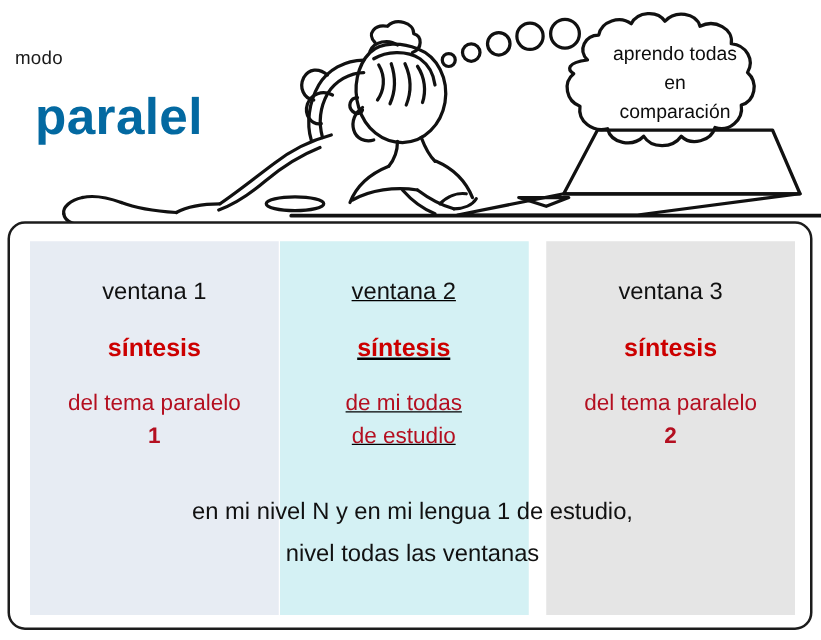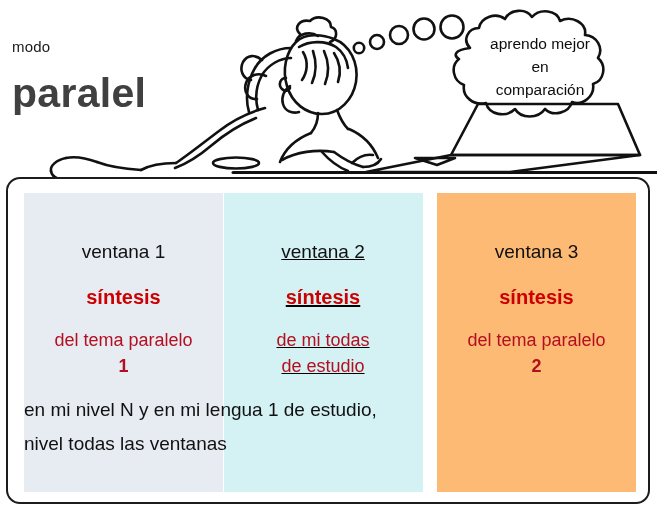--- a/index.html
+++ b/index.html
@@ -26,26 +26,26 @@
     left: 12px;
     top: 33px;
     font-size: 15px;
     line-height: 28px;
     color: #1a1a1a;
     letter-spacing: 0.2px;
     white-space: nowrap;
   }
   .hdr-paralel {
     position: absolute;
-    left: 12px;
+    left: 28px;
     top: 69px;
     font-size: 41px;
     line-height: 48px;
     font-weight: bold;
-    color: #404040;
+    color: #0369a1;
     letter-spacing: 0.3px;
     white-space: nowrap;
   }
 
   
   #illustration {
     position: absolute;
     left: 0;
     top: 0;
     width: 657px;
@@ -84,26 +84,26 @@
     top: 14px;
     width: 612px;
     height: 299px;
     display: flex;
     justify-content: space-between;
   }
   .panel {
     width: 199px;
     height: 299px;
     box-sizing: border-box;
-    padding-top: 47px;
+    padding-top: 29px;
     text-align: center;
   }
   .panel-1 { background: #e7ecf3; }
   .panel-2 { background: #d4f1f4; text-decoration: underline; }
-  .panel-3 { background: #fdba74; margin-left: 14px; }
+  .panel-3 { background: #e5e5e5; margin-left: 14px; }
 
   .p-window {
     font-size: 19px;
     line-height: 24px;
     color: #111111;
     margin-bottom: 21px;
   }
   .p-synth {
     font-size: 20px;
     line-height: 25px;
@@ -120,21 +120,21 @@
   .p-line.em {
     font-weight: bold;
   }
 
   
   .footer-text {
     position: absolute;
     left: 16px;
     top: 214px;
     width: 612px;
-    text-align: left;
+    text-align: center;
     font-size: 19px;
     line-height: 34px;
     color: #111111;
     white-space: nowrap;
   }
 </style>
 </head>
 <body>
 
 <div id="stage">
@@ -215,21 +215,21 @@
                C569 113 553 117 545 109
                C538 119 521 119 515 109
                C506 118 489 115 486 103
                C474 106 462 97 464 85
                C453 81 450 66 459 59
                C454 56 453 50 470 48 Z"></path>
     </g>
   </svg>
 
   <div class="bubble-text">
-    <div>aprendo  mejor</div>
+    <div>aprendo  todas</div>
     <div>en</div>
     <div>comparación</div>
   </div>
 
   <div id="card">
 
     <div class="panels">
 
       <div class="panel panel-1">
         <div class="p-window">ventana 1</div>

